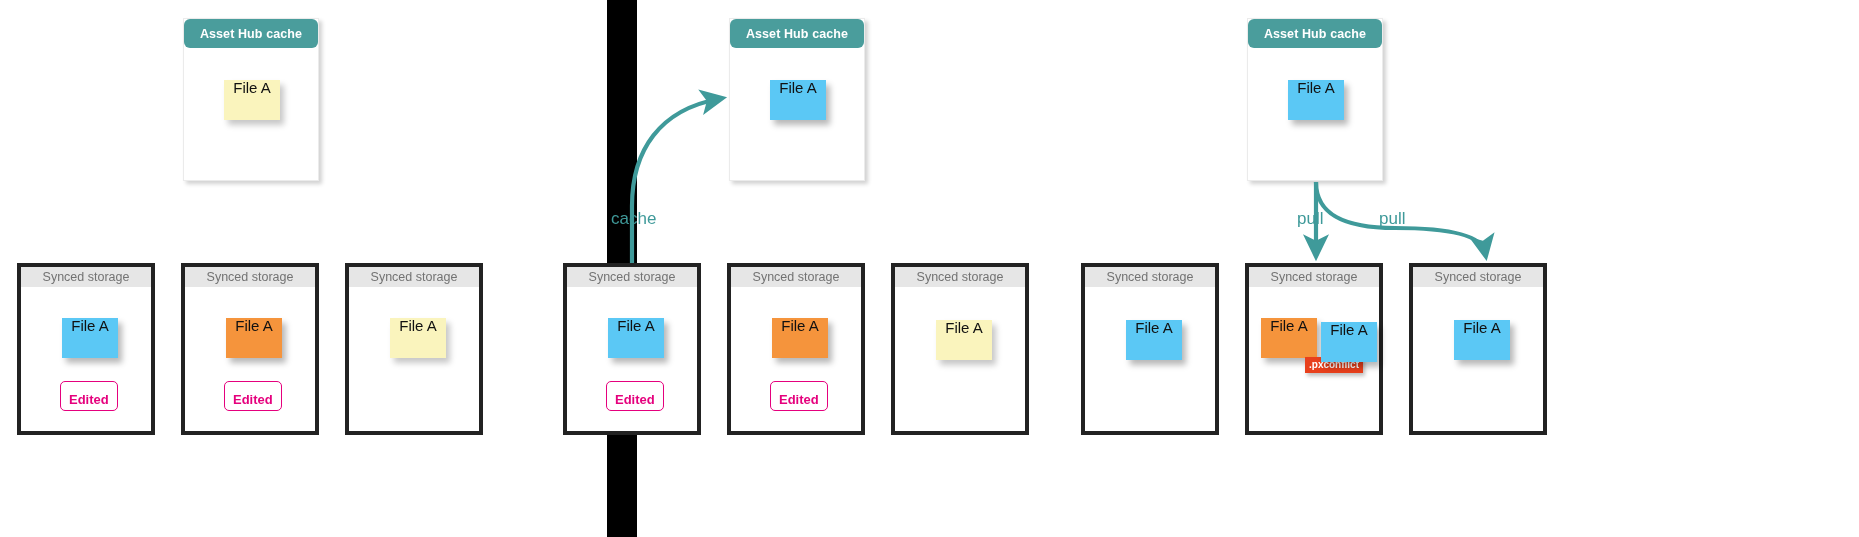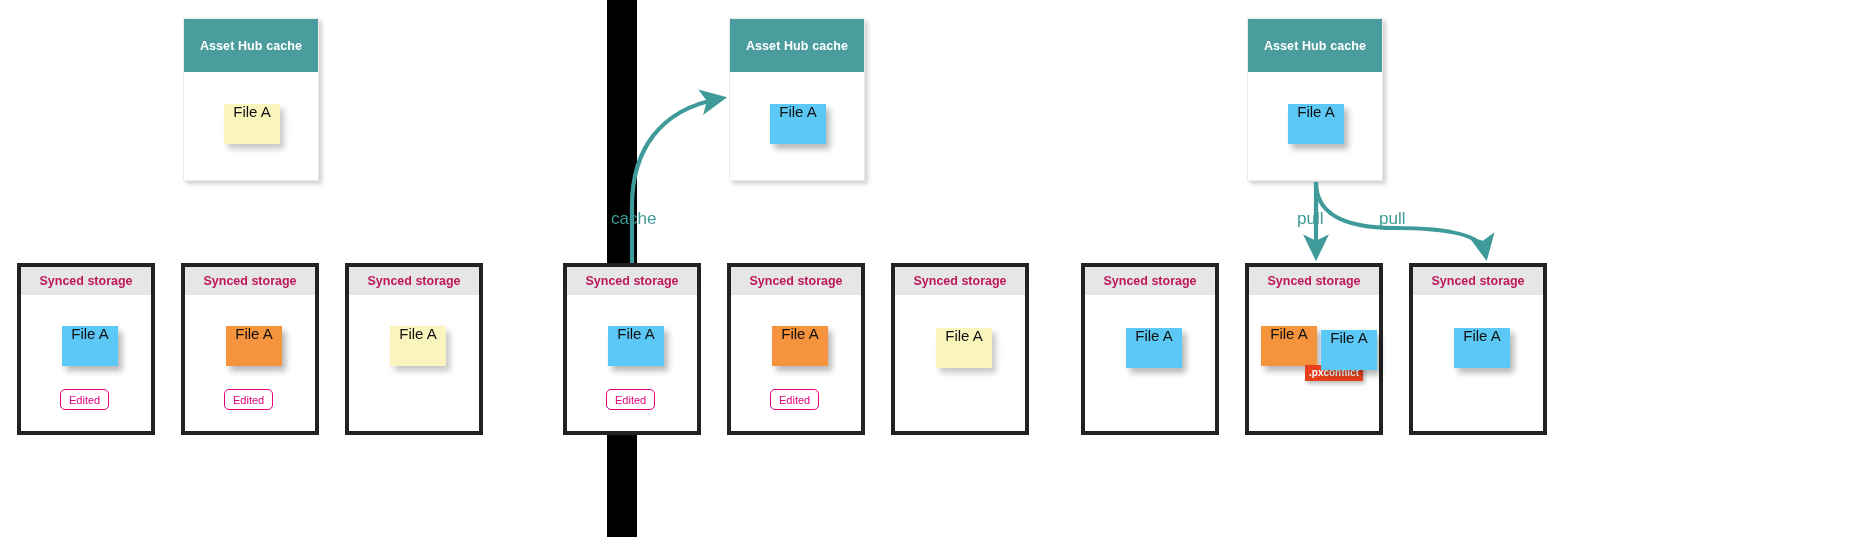--- a/index.html
+++ b/index.html
@@ -20,46 +20,47 @@
   
   .cache-box{
     position:absolute;
     width:136px;height:163px;
     background:#ffffff;
     border:1px solid #ebebeb;
     box-shadow:3px 3px 4px rgba(0,0,0,0.18);
     box-sizing:border-box;
   }
   .cache-head{
-    height:53px;
+    height:29px;
     background:#4a9d9c;
     color:#ffffff;
     font-size:12.5px;
     font-weight:bold;
     display:flex;align-items:center;justify-content:center;
     letter-spacing:.1px;
+    border-radius:6px;
   }
   .cache-body{
     position:relative;height:122px;
   }
 
   
   .store-box{
     position:absolute;
     width:138px;height:172px;
     background:#ffffff;
     border:4px solid #222222;
     box-sizing:border-box;
   }
   .store-head{
-    height:28px;
+    height:20px;
     background:#e6e6e6;
-    color:#be185d;
+    color:#737373;
     font-size:12.5px;
-    font-weight:bold;
+    font-weight:normal;
     display:flex;align-items:center;justify-content:center;
   }
   .store-body{position:relative;height:136px;}
 
   
   .sticky{
     position:absolute;
     width:56px;height:40px;
     box-sizing:border-box;
     display:flex;justify-content:center;
@@ -71,22 +72,22 @@
   .sticky.orange{background:#f5943c;}
   .sticky.yellow{background:#faf4bd;box-shadow:4px 5px 6px rgba(0,0,0,0.22);}
 
   
   .badge-edited{
     position:absolute;
     background:#ffffff;
     border:1.6px solid #e5007d;
     border-radius:5px;
     color:#e5007d;
-    font-size:11px;font-weight:normal;
-    padding:4px 8px 3px 8px;
+    font-size:13px;font-weight:bold;
+    padding:11px 8px 3px 8px;
     white-space:nowrap;
     line-height:1.1;
   }
   .badge-conflict{
     position:absolute;
     background:#e8401c;
     color:#ffffff;
     font-size:10px;font-weight:bold;
     padding:2.5px 4px 3px 4px;
     white-space:nowrap;

